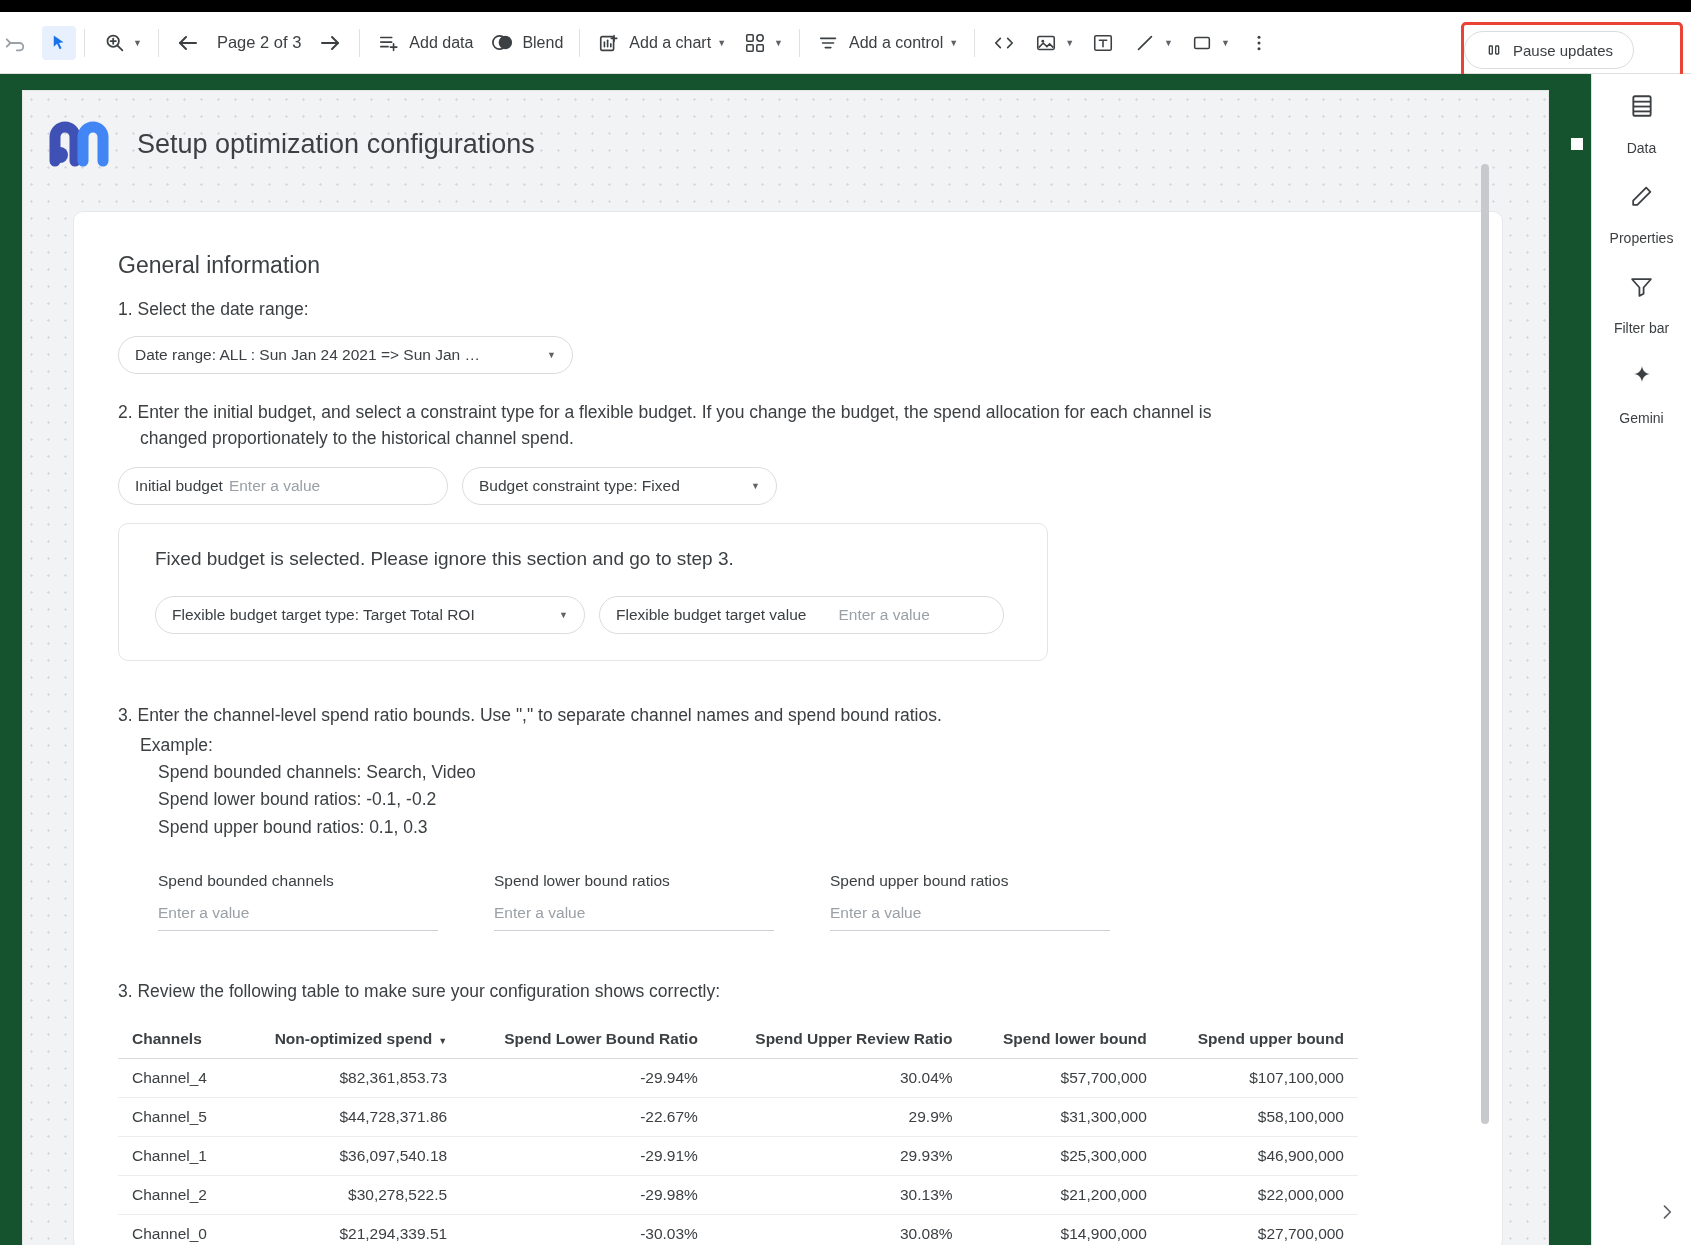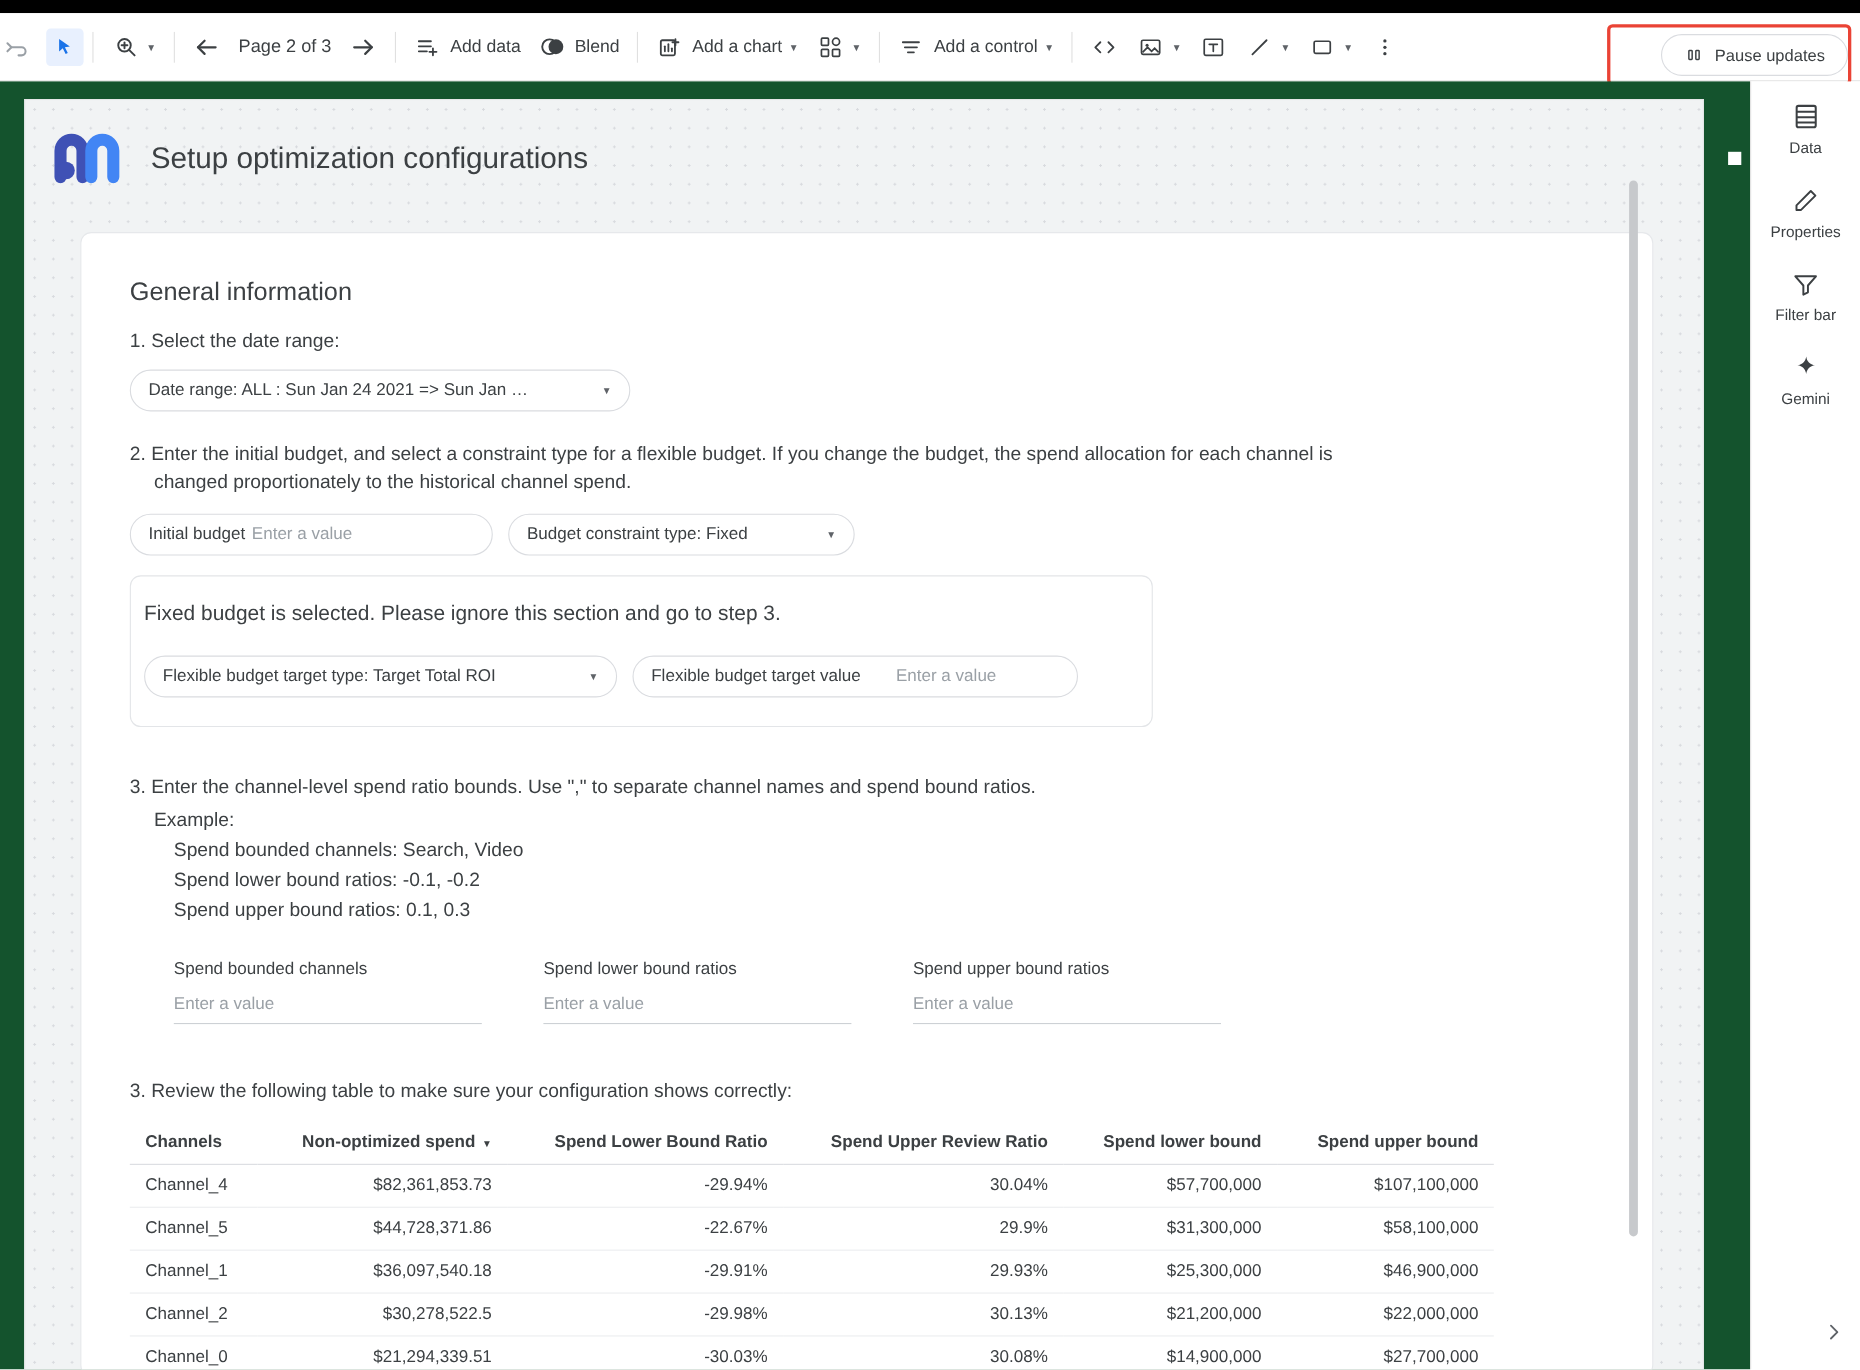--- a/index.html
+++ b/index.html
@@ -73,21 +73,21 @@
   .pause-wrap {
     position: absolute;
     top: 10px;
     right: 8px;
     width: 222px;
     height: 56px;
     border: 3px solid #ea4335;
     border-radius: 5px;
     display: flex;
     align-items: center;
-    justify-content: flex-end;
+    justify-content: flex-start;
   }
   .pause-btn {
     display: flex;
     align-items: center;
     justify-content: center;
     gap: 10px;
     border: 1px solid #dadce0;
     border-radius: 20px;
     height: 38px;
     padding: 0 20px;
@@ -103,21 +103,21 @@
     width: 100px;
     height: 1171px;
     background: #fff;
     border-left: 1px solid #e0e0e0;
     padding-top: 18px;
   }
   .rail-item {
     display: flex;
     flex-direction: column;
     align-items: center;
-    gap: 6px;
+    gap: 20px;
     margin-bottom: 26px;
     color: #3c4043;
     font-size: 14px;
     text-align: center;
     line-height: 1.15;
     padding: 0 2px;
   }
   .rail-icon { height: 28px; display:flex; align-items:center; justify-content:center; }
 
   .rail-bottom-arrow {
@@ -215,21 +215,21 @@
     color: #5f6368;
     font-size: 9px;
   }
   .row { display: flex; align-items: center; gap: 14px; margin-bottom: 8px; }
 
   .flex-box {
     margin-top: 18px;
     width: 930px;
     border: 1px solid #e3e5e8;
     border-radius: 10px;
-    padding: 24px 28px 26px 12px;
+    padding: 24px 28px 26px 36px;
   }
   .flex-note {
     font-size: 19px;
     color: #3c4043;
     margin: 0 0 26px 0;
   }
 
   
   .ul-group { display: flex; gap: 56px; margin-top: 18px; }
   .ul-field { width: 280px; }

